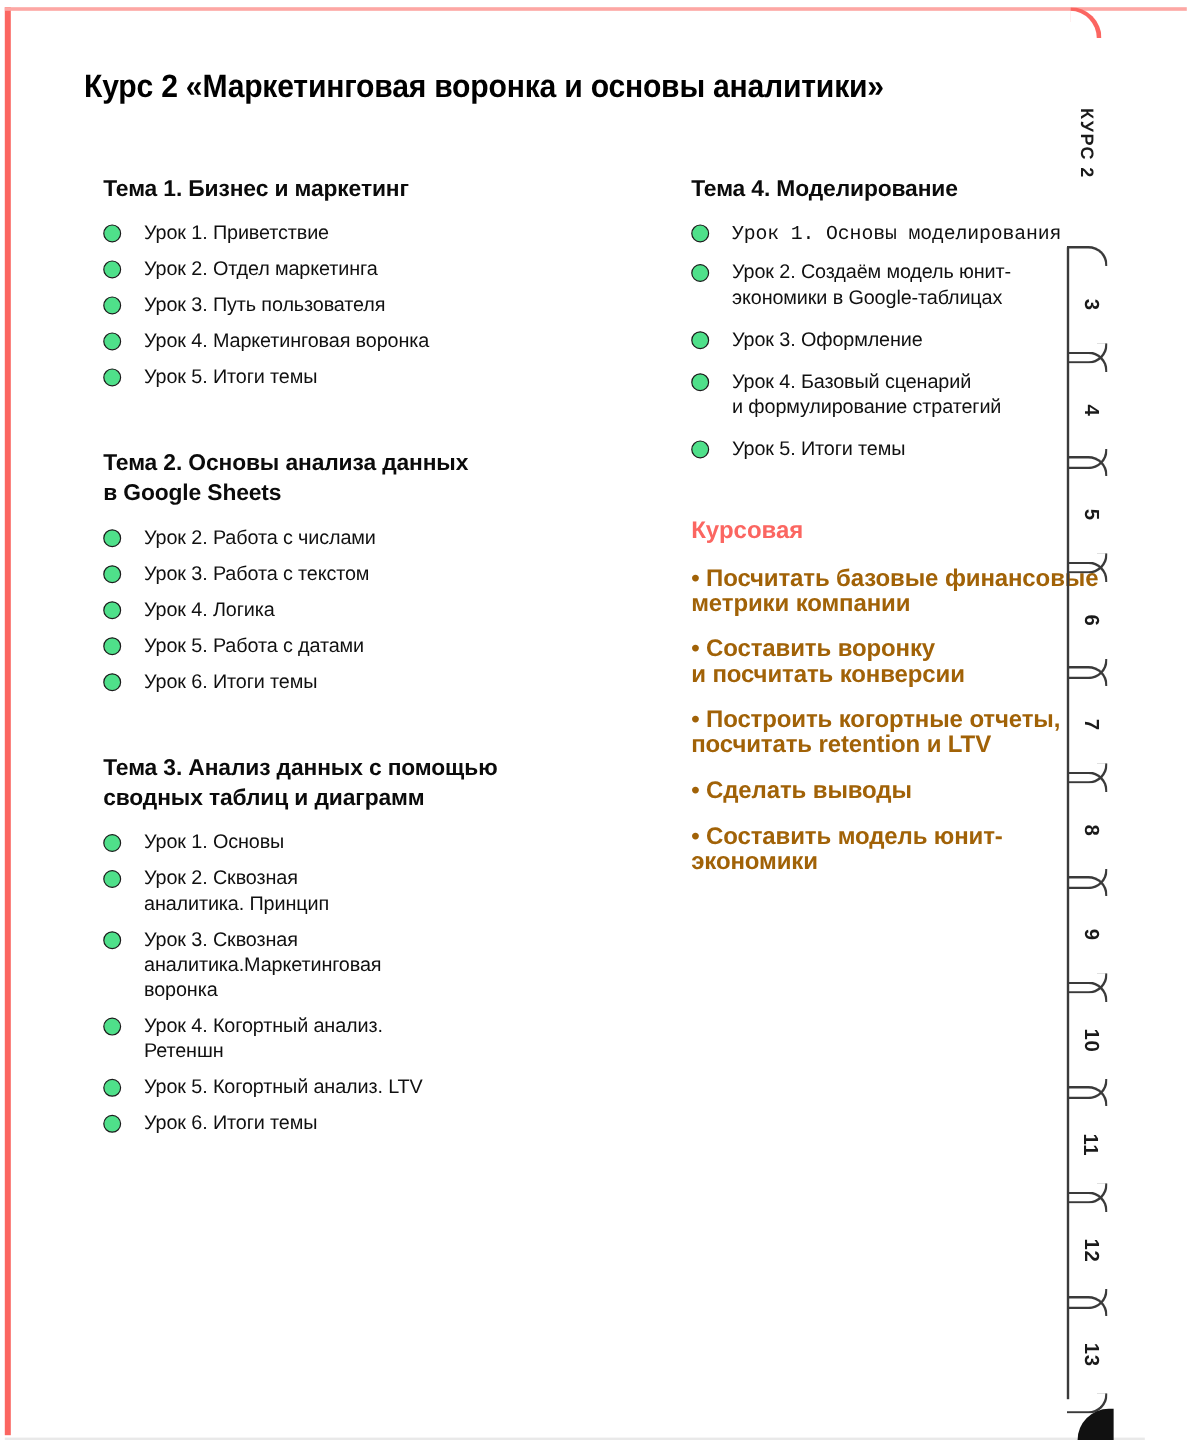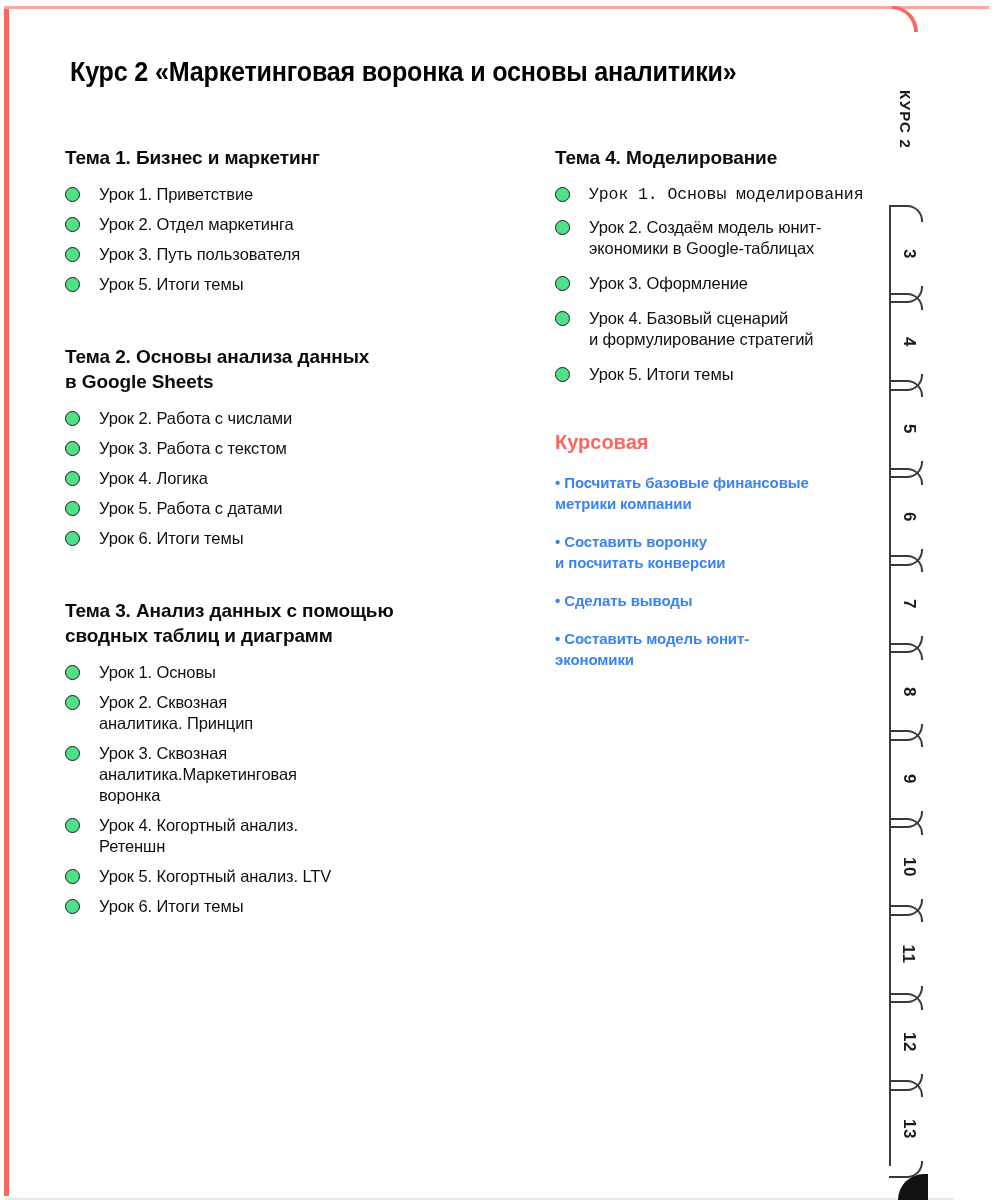--- a/index.html
+++ b/index.html
@@ -131,21 +131,21 @@
     color:#000;
     font-family:"Liberation Sans Narrow","Liberation Sans","DejaVu Sans Condensed", sans-serif;
     transform:scaleX(0.93);
     transform-origin:left center;
     letter-spacing:-0.2px;
   }
 
   
   .columns {
     position:absolute;
-    left:65px; top:145px;
+    left:86px; top:145px;
     width:858px;
     display:flex;
     gap:0;
   }
   .col-left  { width:490px; }
   .col-right { width:368px; }
 
   .theme { margin-bottom:0; }
   .theme-title {
     font-size:19px;
@@ -181,24 +181,24 @@
 
   
   .coursework-title {
     font-size:20px;
     font-weight:700;
     color:#FB6661;
     margin:46px 0 18px 0;
   }
   ul.coursework { list-style:none; }
   li.cw {
-    font-size:15px;
+    font-size:20px;
     line-height:21px;
     font-weight:600;
-    color:#3b82f6;
+    color:#a16207;
     margin-bottom:17px;
     white-space:pre-line;
     letter-spacing:-0.1px;
   }
 </style>
 </head>
 <body>
 
 <div id="page">
 
@@ -212,20 +212,21 @@
   <div class="columns">
 
     <div class="col-left">
 
       <section class="theme">
         <h2 class="theme-title">Тема 1. Бизнес и маркетинг</h2>
         <ul class="lessons">
           <li class="lesson"><span class="dot"></span><span>Урок 1. Приветствие</span></li>
           <li class="lesson"><span class="dot"></span><span>Урок 2. Отдел маркетинга</span></li>
           <li class="lesson"><span class="dot"></span><span>Урок 3. Путь пользователя</span></li>
+          <li class="lesson"><span class="dot"></span><span>Урок 4. Маркетинговая воронка</span></li>
           <li class="lesson"><span class="dot"></span><span>Урок 5. Итоги темы</span></li>
         </ul>
       </section>
 
       <div class="gap-theme"></div>
 
       <section class="theme">
         <h2 class="theme-title" style="white-space:pre-line;">Тема 2. Основы анализа данных
 в Google Sheets</h2>
         <ul class="lessons">
@@ -273,20 +274,22 @@
         </ul>
       </section>
 
       <section>
         <h2 class="coursework-title">Курсовая</h2>
         <ul class="coursework">
           <li class="cw">• Посчитать базовые финансовые
 метрики компании</li>
           <li class="cw">• Составить воронку
 и посчитать конверсии</li>
+          <li class="cw">• Построить когортные отчеты,
+посчитать retention и LTV</li>
           <li class="cw">• Сделать выводы</li>
           <li class="cw">• Составить модель юнит-
 экономики</li>
         </ul>
       </section>
 
     </div>
   </div>
 
   <div class="tab-rail">

